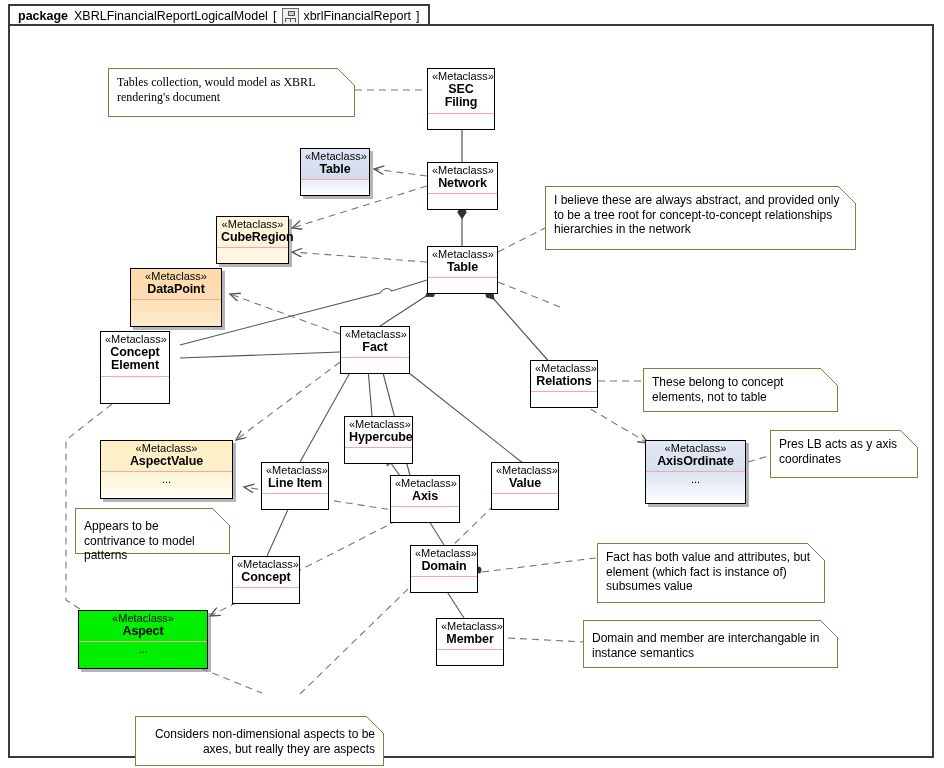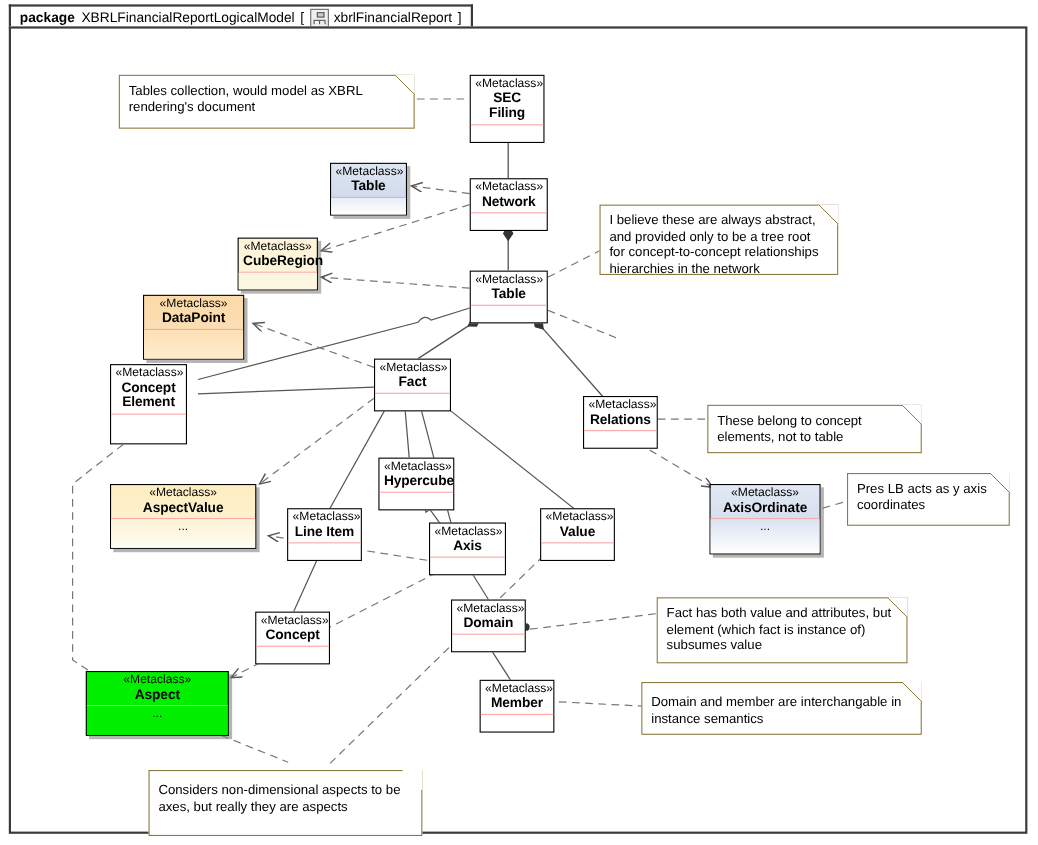--- a/index.html
+++ b/index.html
@@ -407,50 +407,54 @@
   </div>
 
   <div class="cls fill-green shadow" style="left:78px; top:610px; width:130px;">
     <div class="hdr">
       <span class="stereo">«Metaclass»</span>
       <span class="nm">Aspect</span>
     </div>
     <div class="body tall">...</div>
   </div>
 
-  <div class="note" style="left:108px; top:68px; width:269px; height:49px;">
+  <div class="note" style="left:108px; top:68px; width:247px; height:49px;font-family:Liberation Serif, serif;">
     <span class="fold2"></span>
     <span class="txt">Tables collection, would model as XBRL rendering's document</span>
   </div>
 
-  <div class="note" style="left:545px; top:186px; width:217px; height:64px;">
+  <div class="note" style="left:545px; top:186px; width:311px; height:64px;">
     <span class="fold2"></span>
     <span class="txt">I believe these are always abstract, and provided only to be a tree root for concept-to-concept relationships hierarchies in the network</span>
   </div>
 
 
   <div class="note" style="left:643px; top:368px; width:195px; height:44px;">
     <span class="fold2"></span>
     <span class="txt">These belong to concept elements, not to table</span>
   </div>
 
   <div class="note" style="left:770px; top:430px; width:148px; height:48px;">
     <span class="fold2"></span>
     <span class="txt">Pres LB acts as y axis coordinates</span>
   </div>
 
+  <div class="note pad-more" style="left:75px; top:508px; width:155px; height:46px;">
+    <span class="fold2"></span>
+    <span class="txt">Appears to be contrivance to model patterns</span>
+  </div>
 
   <div class="note" style="left:597px; top:543px; width:228px; height:60px;">
     <span class="fold2"></span>
     <span class="txt">Fact has both value and attributes, but element (which fact is instance of) subsumes value</span>
   </div>
 
   <div class="note pad-more" style="left:583px; top:620px; width:255px; height:48px;">
     <span class="fold2"></span>
     <span class="txt">Domain and member are interchangable in instance semantics</span>
   </div>
 
-  <div class="note pad-more" style="left:135px; top:700px; width:249px; height:60px;">
+  <div class="note pad-more" style="left:135px; top:716px; width:249px; height:50px;text-align:right;">
     <span class="fold2"></span>
     <span class="txt">Considers non-dimensional aspects to be axes, but really they are aspects</span>
   </div>
 
 </div>
 
 </body></html>

